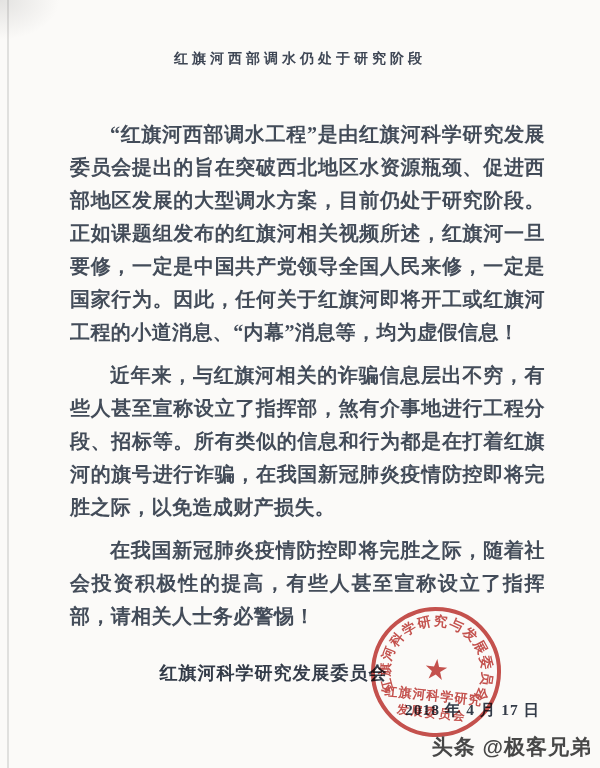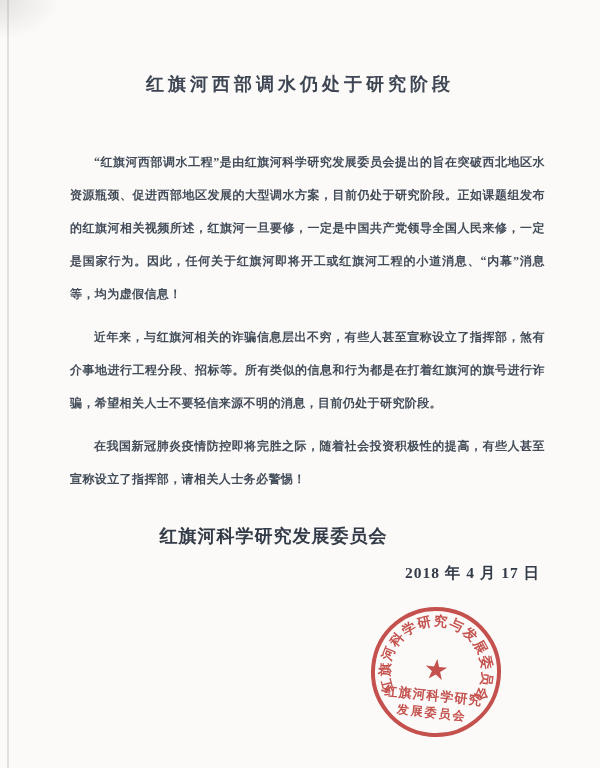--- a/index.html
+++ b/index.html
@@ -22,31 +22,30 @@
   }
   .corner-shade {
     position: absolute;
     left: 0; top: 0;
     width: 60px; height: 40px;
     background: radial-gradient(ellipse at top left, rgba(120,120,120,0.18), rgba(120,120,120,0) 70%);
   }
   .title {
     padding-top: 50px;
     text-align: center;
-    font-size: 18px;
+    font-size: 14px;
     font-weight: 700;
     letter-spacing: 4px;
     color: #3e4654;
-    margin-top: 22px;
   }
   .body {
     margin: 50px 55px 0 70px;
   }
   .body p {
-    font-size: 12px;
+    font-size: 20px;
     font-weight: 600;
     line-height: 33px;
     letter-spacing: 0.4px;
     text-align: justify;
     text-indent: 2em;
     margin-bottom: 10px;
     color: #434c59;
   }
   .sig-block {
     margin-top: 28px;
@@ -106,33 +105,34 @@
 <body>
 
 <div class="page">
   <div class="corner-shade"></div>
   <div class="edge-line"></div>
 
   <h1 class="title">红旗河西部调水仍处于研究阶段</h1>
 
   <div class="body">
     <p>“红旗河西部调水工程”是由红旗河科学研究发展委员会提出的旨在突破西北地区水资源瓶颈、促进西部地区发展的大型调水方案，目前仍处于研究阶段。正如课题组发布的红旗河相关视频所述，红旗河一旦要修，一定是中国共产党领导全国人民来修，一定是国家行为。因此，任何关于红旗河即将开工或红旗河工程的小道消息、“内幕”消息等，均为虚假信息！</p>
-    <p>近年来，与红旗河相关的诈骗信息层出不穷，有些人甚至宣称设立了指挥部，煞有介事地进行工程分段、招标等。所有类似的信息和行为都是在打着红旗河的旗号进行诈骗，希望相关人士不要轻信来源不明的消息，目前仍处于研究阶段。</p>
+    <p>近年来，与红旗河相关的诈骗信息层出不穷，有些人甚至宣称设立了指挥部，煞有介事地进行工程分段、招标等。所有类似的信息和行为都是在打着红旗河的旗号进行诈骗，在我国新冠肺炎疫情防控即将完胜之际，以免造成财产损失。</p>
     <p>在我国新冠肺炎疫情防控即将完胜之际，随着社会投资积极性的提高，有些人甚至宣称设立了指挥部，请相关人士务必警惕！</p>
   </div>
 
   <div class="sig-block">
     <div class="signature">红旗河科学研究发展委员会</div>
     <div class="date">2018 年 4 月 17 日</div>
   </div>
 
   <svg class="seal" viewBox="0 0 140 140" width="140" height="140" xmlns="http://www.w3.org/2000/svg">
     <circle cx="70" cy="70" r="63" fill="none" stroke-width="4" stroke="#bf3a36"></circle>
     <path id="sealArc" d="M 30 94 A 46.6 46.6 0 1 1 110 94" fill="none"></path>
     <text class="seal-arc" fill="#bf3a36">
       <textPath href="#sealArc" startOffset="50%" text-anchor="middle">红旗河科学研究与发展委员会</textPath>
     </text>
     <text class="seal-star" x="70" y="77" text-anchor="middle" fill="#bf3a36">★</text>
     <text class="seal-inner1" x="70" y="98" text-anchor="middle" fill="#bf3a36">红旗河科学研究</text>
     <text class="seal-inner2" x="70" y="115" text-anchor="middle" fill="#bf3a36">发展委员会</text>
   </svg>
 
+  <div class="watermark">头条 @极客兄弟</div>
 </div>
 
 </body></html>

